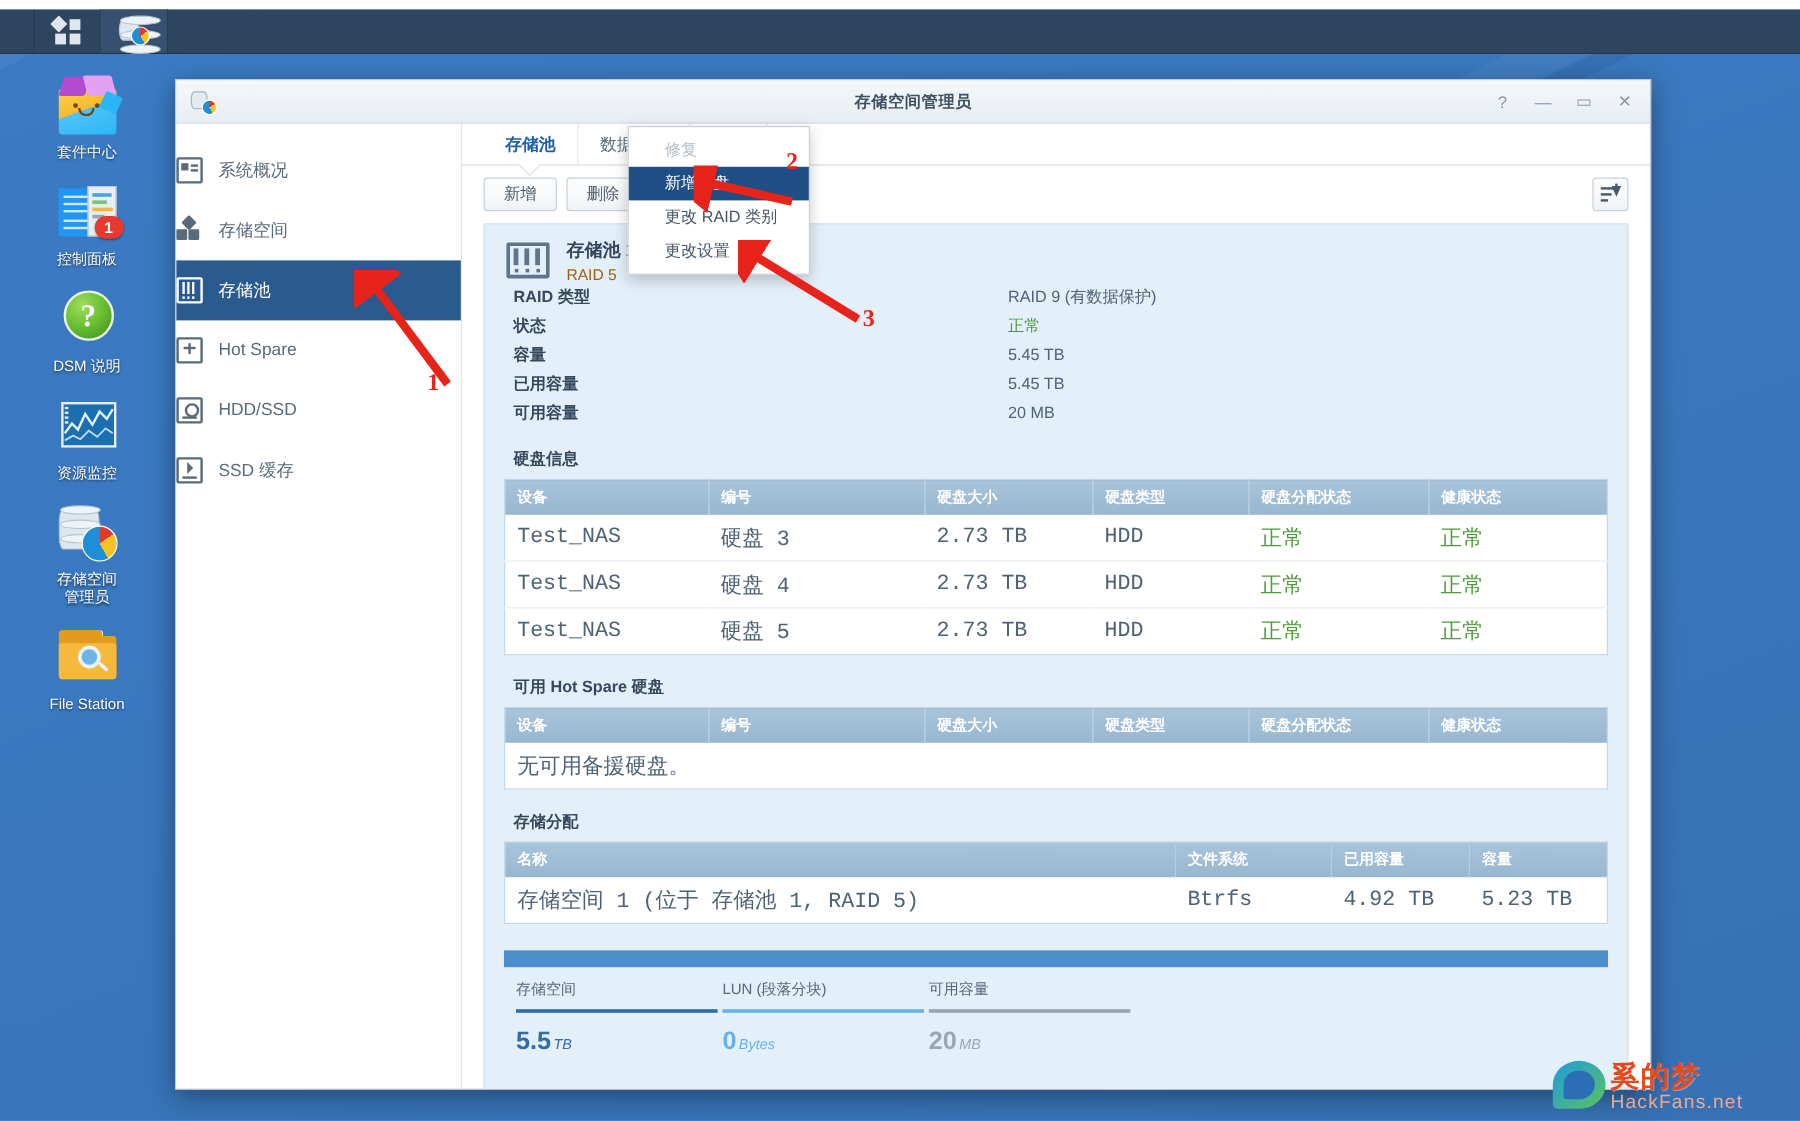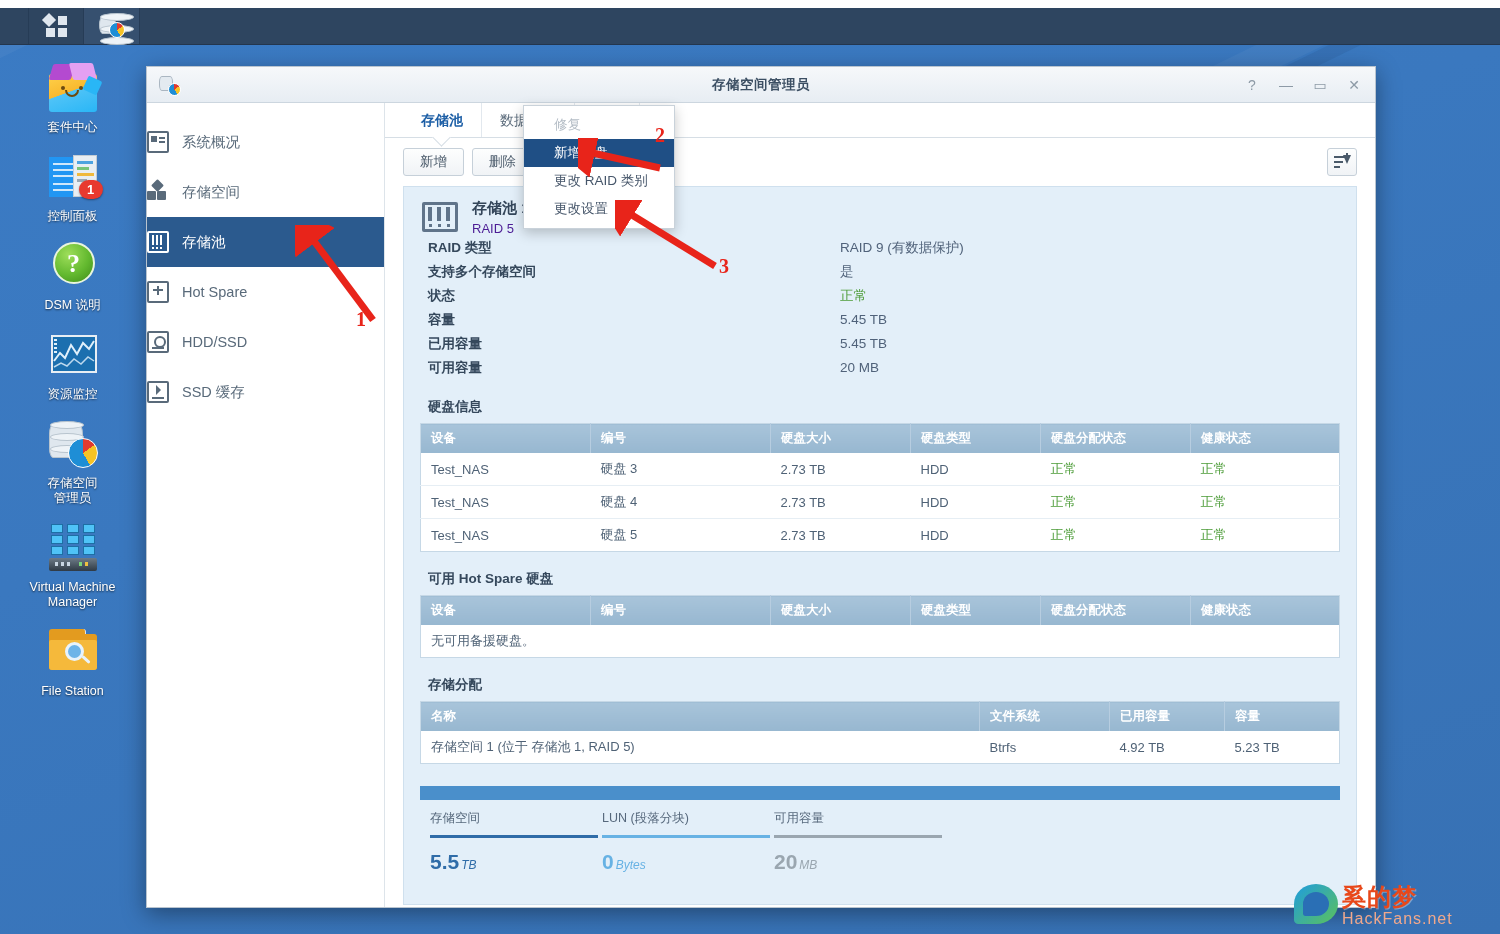--- a/index.html
+++ b/index.html
@@ -248,21 +248,21 @@
   #pool-scroll { flex: 1; overflow: hidden; padding: 0 18px 0 18px; }
   #pool {
     background: #e3eff9; border: 1px solid #cfe0ee; margin-top: 0;
     padding: 12px 16px 16px 16px;
   }
   #pool-head { display: flex; align-items: flex-start; }
   .pool-ic { width: 36px; height: 30px; border: 3px solid #60748a; border-radius: 2px; position: relative; margin: 3px 14px 0 2px; flex:0 0 36px;}
   .pool-ic:before{content:"";position:absolute;left:3px;top:2px;width:4px;height:14px;background:#60748a;box-shadow:9px 0 0 #60748a, 18px 0 0 #60748a;}
   .pool-ic:after{content:"";position:absolute;left:4px;top:19px;width:3px;height:3px;background:#60748a;box-shadow:9px 0 0 #60748a, 18px 0 0 #60748a;}
   .pool-title { font-size: 15px; font-weight: bold; color: #34465a; }
-  .pool-sub { font-size: 13px; color: #4c1d95; margin-top: 3px; }
+  .pool-sub { font-size: 13px; color: #a16207; margin-top: 3px; }
   .cap-wrap { margin-left: auto; width: 250px; padding-top: 2px; }
   .cap-txt { font-size: 13px; color: #3f6d9a; margin-bottom: 4px; }
   .cap-bar { height: 10px; background: #c8dced; border-radius: 1px; overflow: hidden; }
   .cap-fill { height: 100%; background: linear-gradient(90deg,#29b0f0 0%, #1f7ed8 100%); }
   .chev { width: 26px; margin-left: 16px; padding-top: 8px; cursor: pointer; }
   .chev i { display:block; width:13px;height:13px;border-left:2px solid #5d7187;border-top:2px solid #5d7187;transform:rotate(45deg);margin-left:4px;}
 
   .kv { display: flex; font-size: 13.5px; line-height: 24px; }
   .kv .k { width: 420px; color: #35485c; font-weight: bold; padding-left: 8px; }
   .kv .v { color: #50627a; }
@@ -271,21 +271,21 @@
 
   .sect-title { font-size: 13.5px; font-weight: bold; color: #35485c; margin: 18px 0 7px 8px; }
   table.dsm { width: 100%; border-collapse: collapse; background: #fff; border: 1px solid #c6d8e6; }
   table.dsm th {
     background: linear-gradient(#a8c4da,#97b7d0);
     color: #fff; font-size: 12.5px; font-weight: bold; text-align: left;
     padding: 6px 10px; border-right: 1px solid #b7cde0; white-space: nowrap;
   }
   table.dsm th:last-child { border-right: 0; }
   table.dsm td {
-    font-size: 13px; color: #4f6276; padding: 7px 10px; border-top: 1px solid #e6eef4;
+    font-size: 18px; color: #4f6276; padding: 7px 10px; border-top: 1px solid #e6eef4; font-family: Liberation Mono, monospace;
   }
   table.dsm td.ok { color: #4e9d3a; }
   table.dsm tr:first-child td { border-top: 0; }
 
   
   #stats { margin-top: 22px; }
   #stats .topbar { height: 14px; background: #4a8fcb; }
   #statsrow { display: flex; padding: 10px 0 14px 10px; }
   .stat { width: 168px; margin-right: 4px; }
   .stat .slabel { font-size: 12.5px; color: #56687c; margin-bottom: 8px; }
@@ -413,44 +413,20 @@
           <i></i>
           <i></i>
           <i></i>
         </div>
       <div class="pie"></div>
     </div>
     <div class="lbl" style="white-space:pre-line">存储空间
 管理员</div>
   </div>
 
-  <div class="dicon">
-    <div class="glyph ic-vmm">
-      <div class="rack">
-        <b style="left:0;top:0"></b>
-          <b style="left:16px;top:0"></b>
-          <b style="left:32px;top:0"></b>
-        <b style="left:0;top:11px"></b>
-          <b style="left:16px;top:11px"></b>
-          <b style="left:32px;top:11px"></b>
-        <b style="left:0;top:22px"></b>
-          <b style="left:16px;top:22px"></b>
-          <b style="left:32px;top:22px"></b>
-      </div>
-      <div class="base">
-          <i style="left:6px"></i>
-          <i style="left:12px"></i>
-          <i style="left:18px"></i>
-          <i style="left:30px;background:#7ad67a"></i>
-          <i style="left:36px;background:#f0c040"></i>
-        </div>
-    </div>
-    <div class="lbl" style="white-space:pre-line">Virtual Machine
-Manager</div>
-  </div>
 
   <div class="dicon">
     <div class="glyph ic-fs">
       <div class="tab"></div>
         <div class="folderback"></div>
         <div class="folderfront"></div>
       <div class="mag"></div>
         <div class="handle"></div>
     </div>
     <div class="lbl">File Station</div>
@@ -541,24 +517,20 @@
             </div>
             <div class="chev">
                 <i></i>
               </div>
           </div>
 
           <div id="kvs">
             <div class="kv">
               <div class="k">RAID 类型</div>
               <div class="v">RAID 9 (有数据保护)</div>
-            </div>
-            <div class="kv">
-              <div class="k">支持多个存储空间</div>
-              <div class="v">是</div>
             </div>
             <div class="kv">
               <div class="k">状态</div>
               <div class="v ok">正常</div>
             </div>
             <div class="kv">
               <div class="k">容量</div>
               <div class="v">5.45 TB</div>
             </div>
             <div class="kv">

